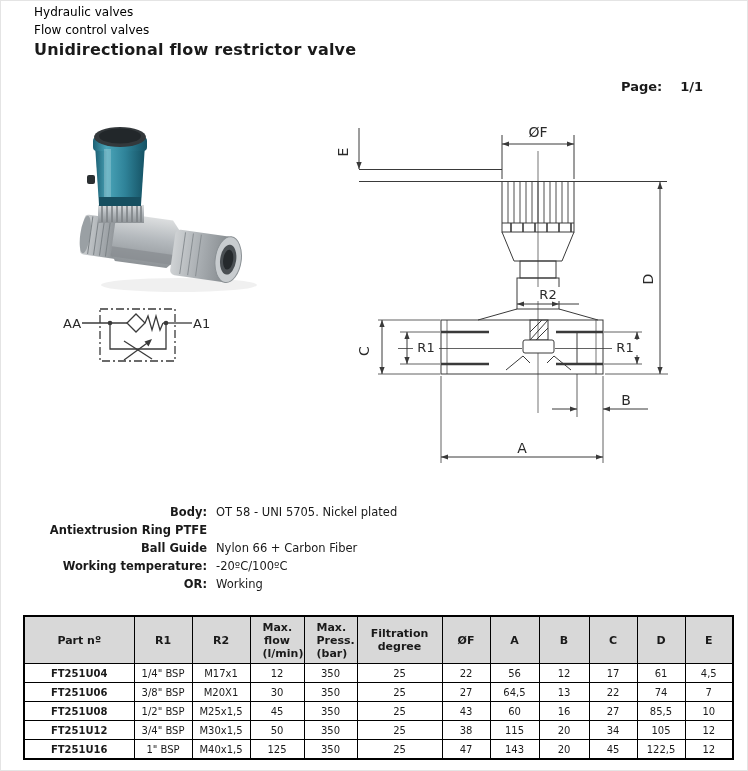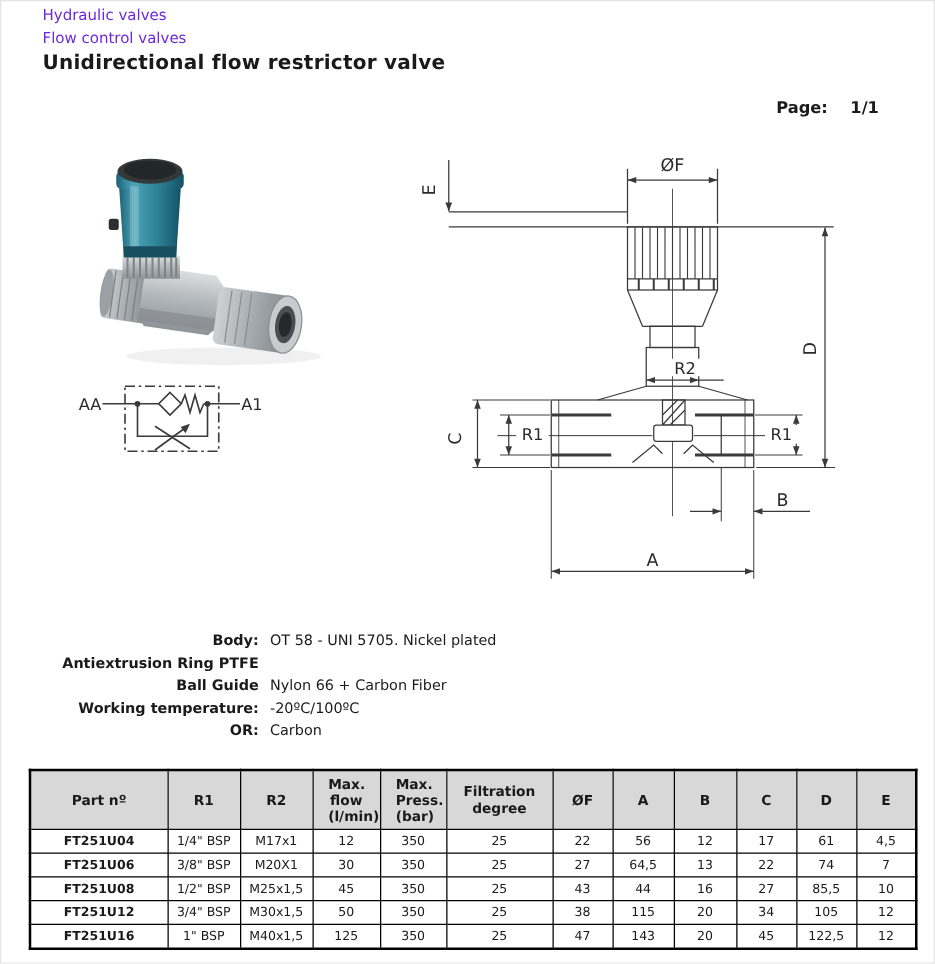--- a/index.html
+++ b/index.html
@@ -1,21 +1,21 @@
 <!DOCTYPE html>
 <html><head>
 <meta charset="utf-8">
 <style>
   html,body{margin:0;padding:0;background:#fff;}
   .page{
     position:relative;width:746px;height:769px;background:#ffffff;
     border:1px solid #e4e4e4;overflow:hidden;
     font-family:"DejaVu Sans","Liberation Sans",sans-serif;color:#1a1a1a;
   }
-  .crumb{position:absolute;left:33px;font-size:12px;line-height:14px;color:#6d28d9;}
+  .crumb{position:absolute;left:33px;font-size:12px;line-height:14px;color:#000000;}
   .crumb1{top:4px;}
   .crumb2{top:22px;}
   .title{position:absolute;left:33px;top:39px;font-size:16px;font-weight:bold;letter-spacing:.2px;}
   .pageno{position:absolute;left:620px;top:78px;font-size:13px;font-weight:bold;}
   .pageno .pv{margin-left:18px;}
   .photo{position:absolute;left:78px;top:114px;width:196px;height:182px;}
   .symbol{position:absolute;left:52px;top:296px;width:196px;height:82px;}
   .drawing{position:absolute;left:335px;top:110px;width:412px;height:362px;}
   svg text{font-family:"DejaVu Sans","Liberation Sans",sans-serif;}
   .specs{position:absolute;left:30px;top:505px;width:460px;font-size:11.5px;}
@@ -275,21 +275,21 @@
       <div class="spec-row">
         <div class="spec-label">Ball Guide</div>
         <div class="spec-value">Nylon 66 + Carbon Fiber</div>
       </div>
       <div class="spec-row">
         <div class="spec-label">Working temperature:</div>
         <div class="spec-value">-20ºC/100ºC</div>
       </div>
       <div class="spec-row">
         <div class="spec-label">OR:</div>
-        <div class="spec-value">Carbon</div>
+        <div class="spec-value">Working</div>
       </div>
     </div>
 
   <div class="tablewrap">
     <table>
       <colgroup>
         <col style="width:110px">
           <col style="width:58px">
           <col style="width:58px">
         <col style="width:54px">
@@ -353,21 +353,21 @@
             <td>7</td>
           </tr>
           <tr>
             <td class="part">FT251U08</td>
             <td>1/2" BSP</td>
             <td>M25x1,5</td>
             <td>45</td>
             <td>350</td>
             <td>25</td>
             <td>43</td>
-            <td>44</td>
+            <td>60</td>
             <td>16</td>
             <td>27</td>
             <td>85,5</td>
             <td>10</td>
           </tr>
           <tr>
             <td class="part">FT251U12</td>
             <td>3/4" BSP</td>
             <td>M30x1,5</td>
             <td>50</td>

